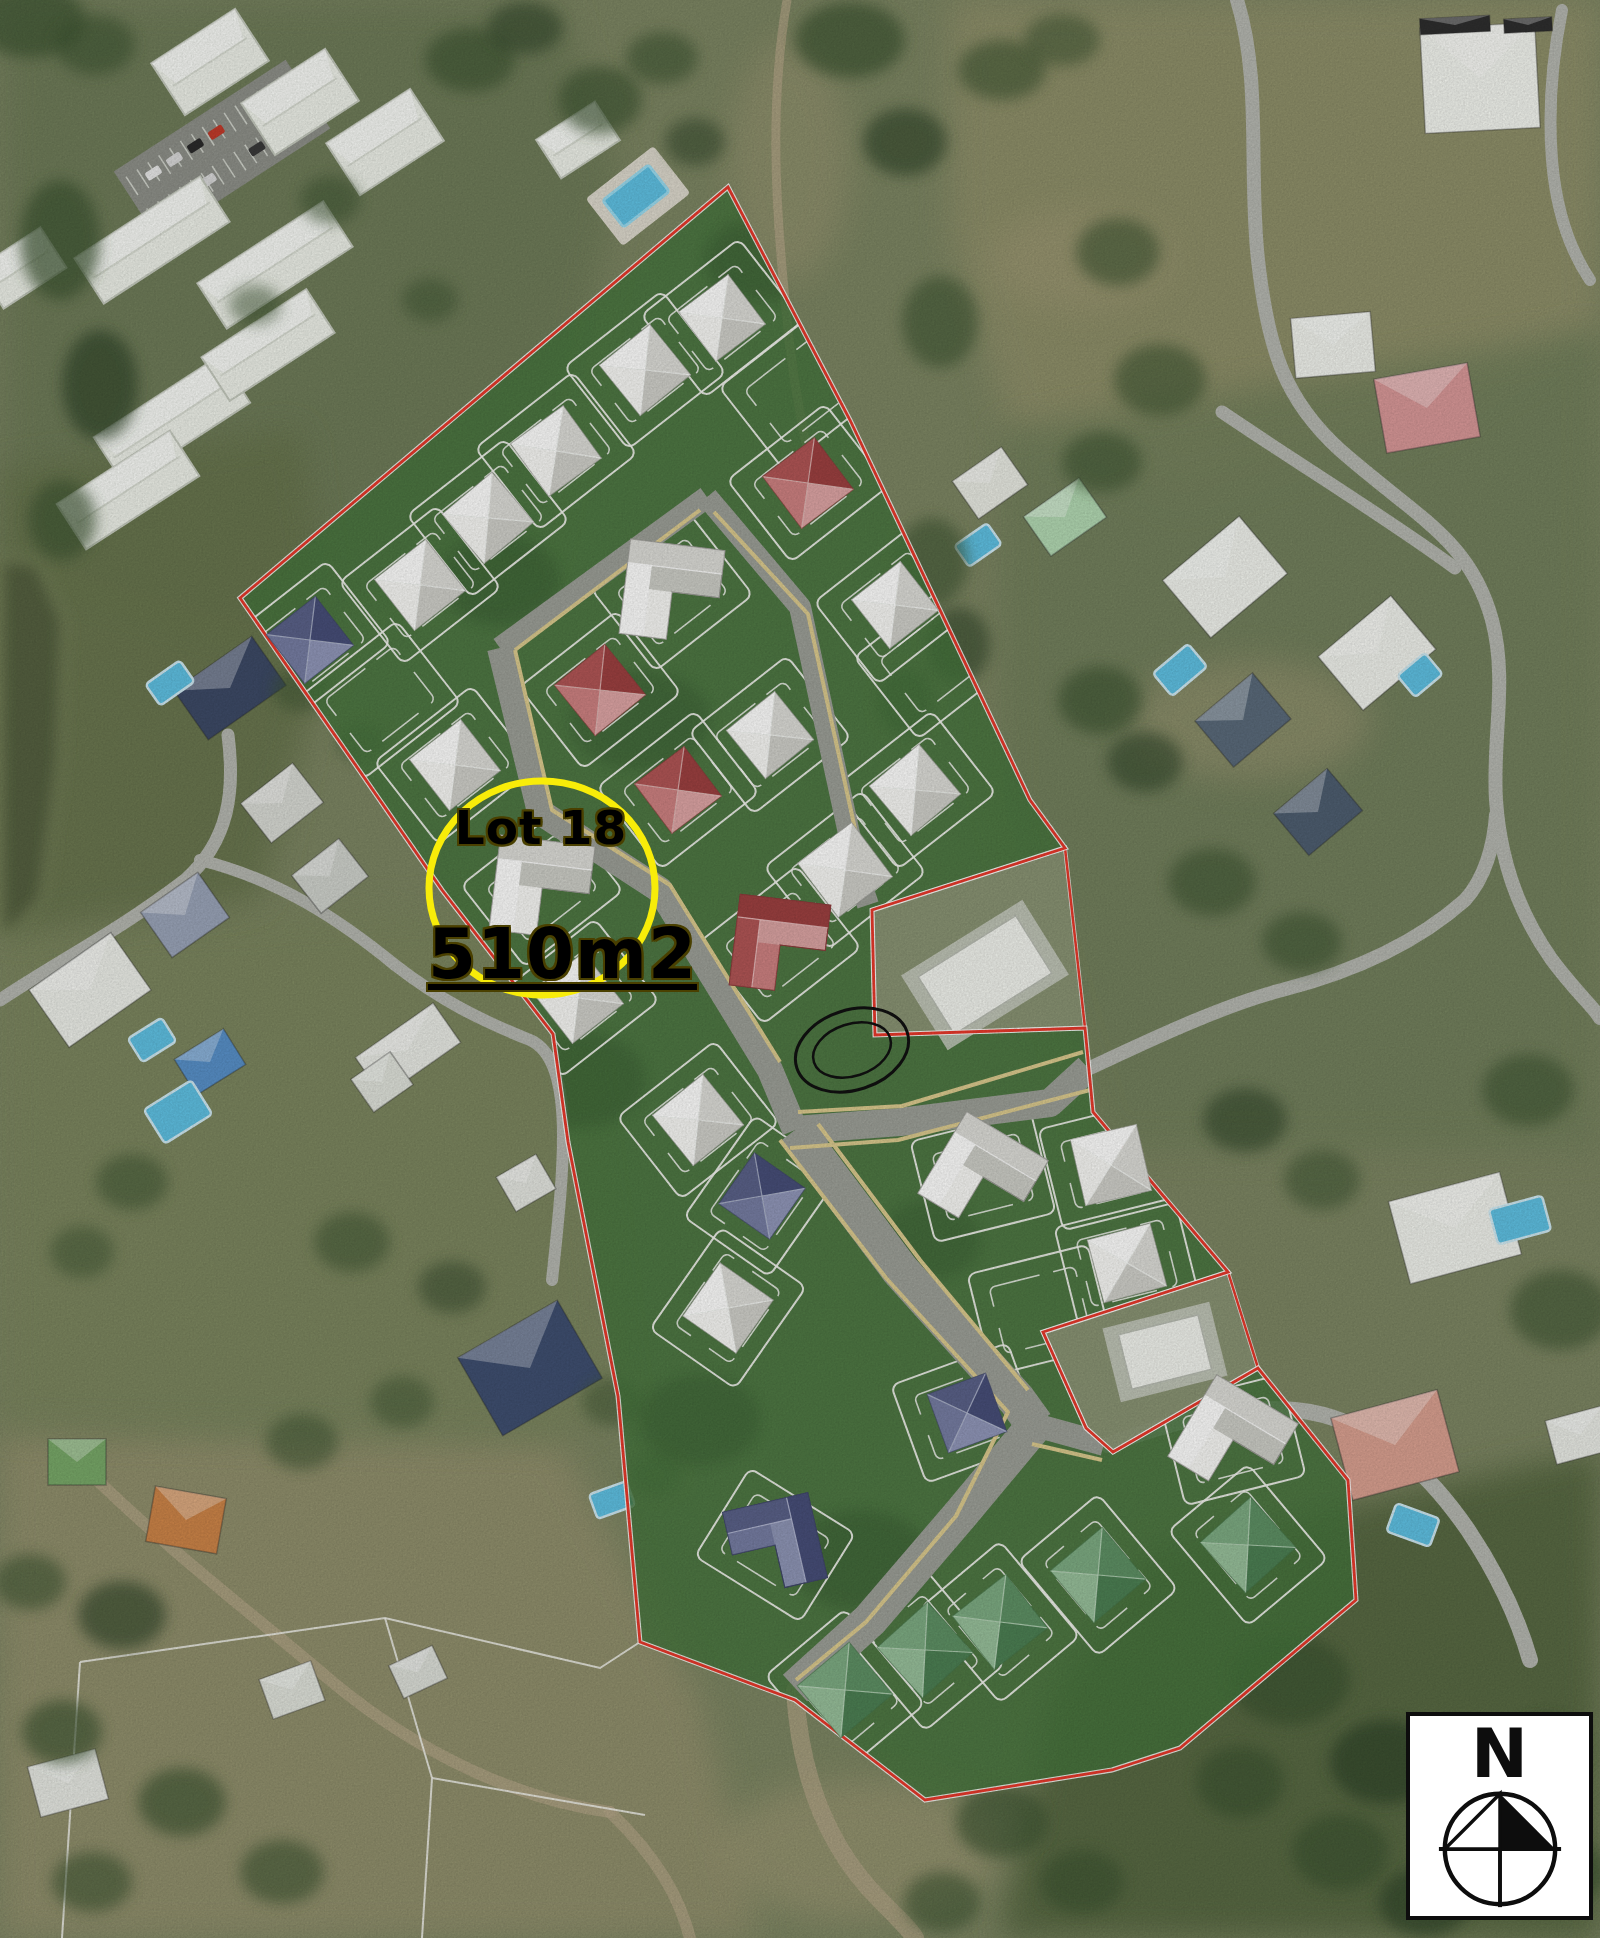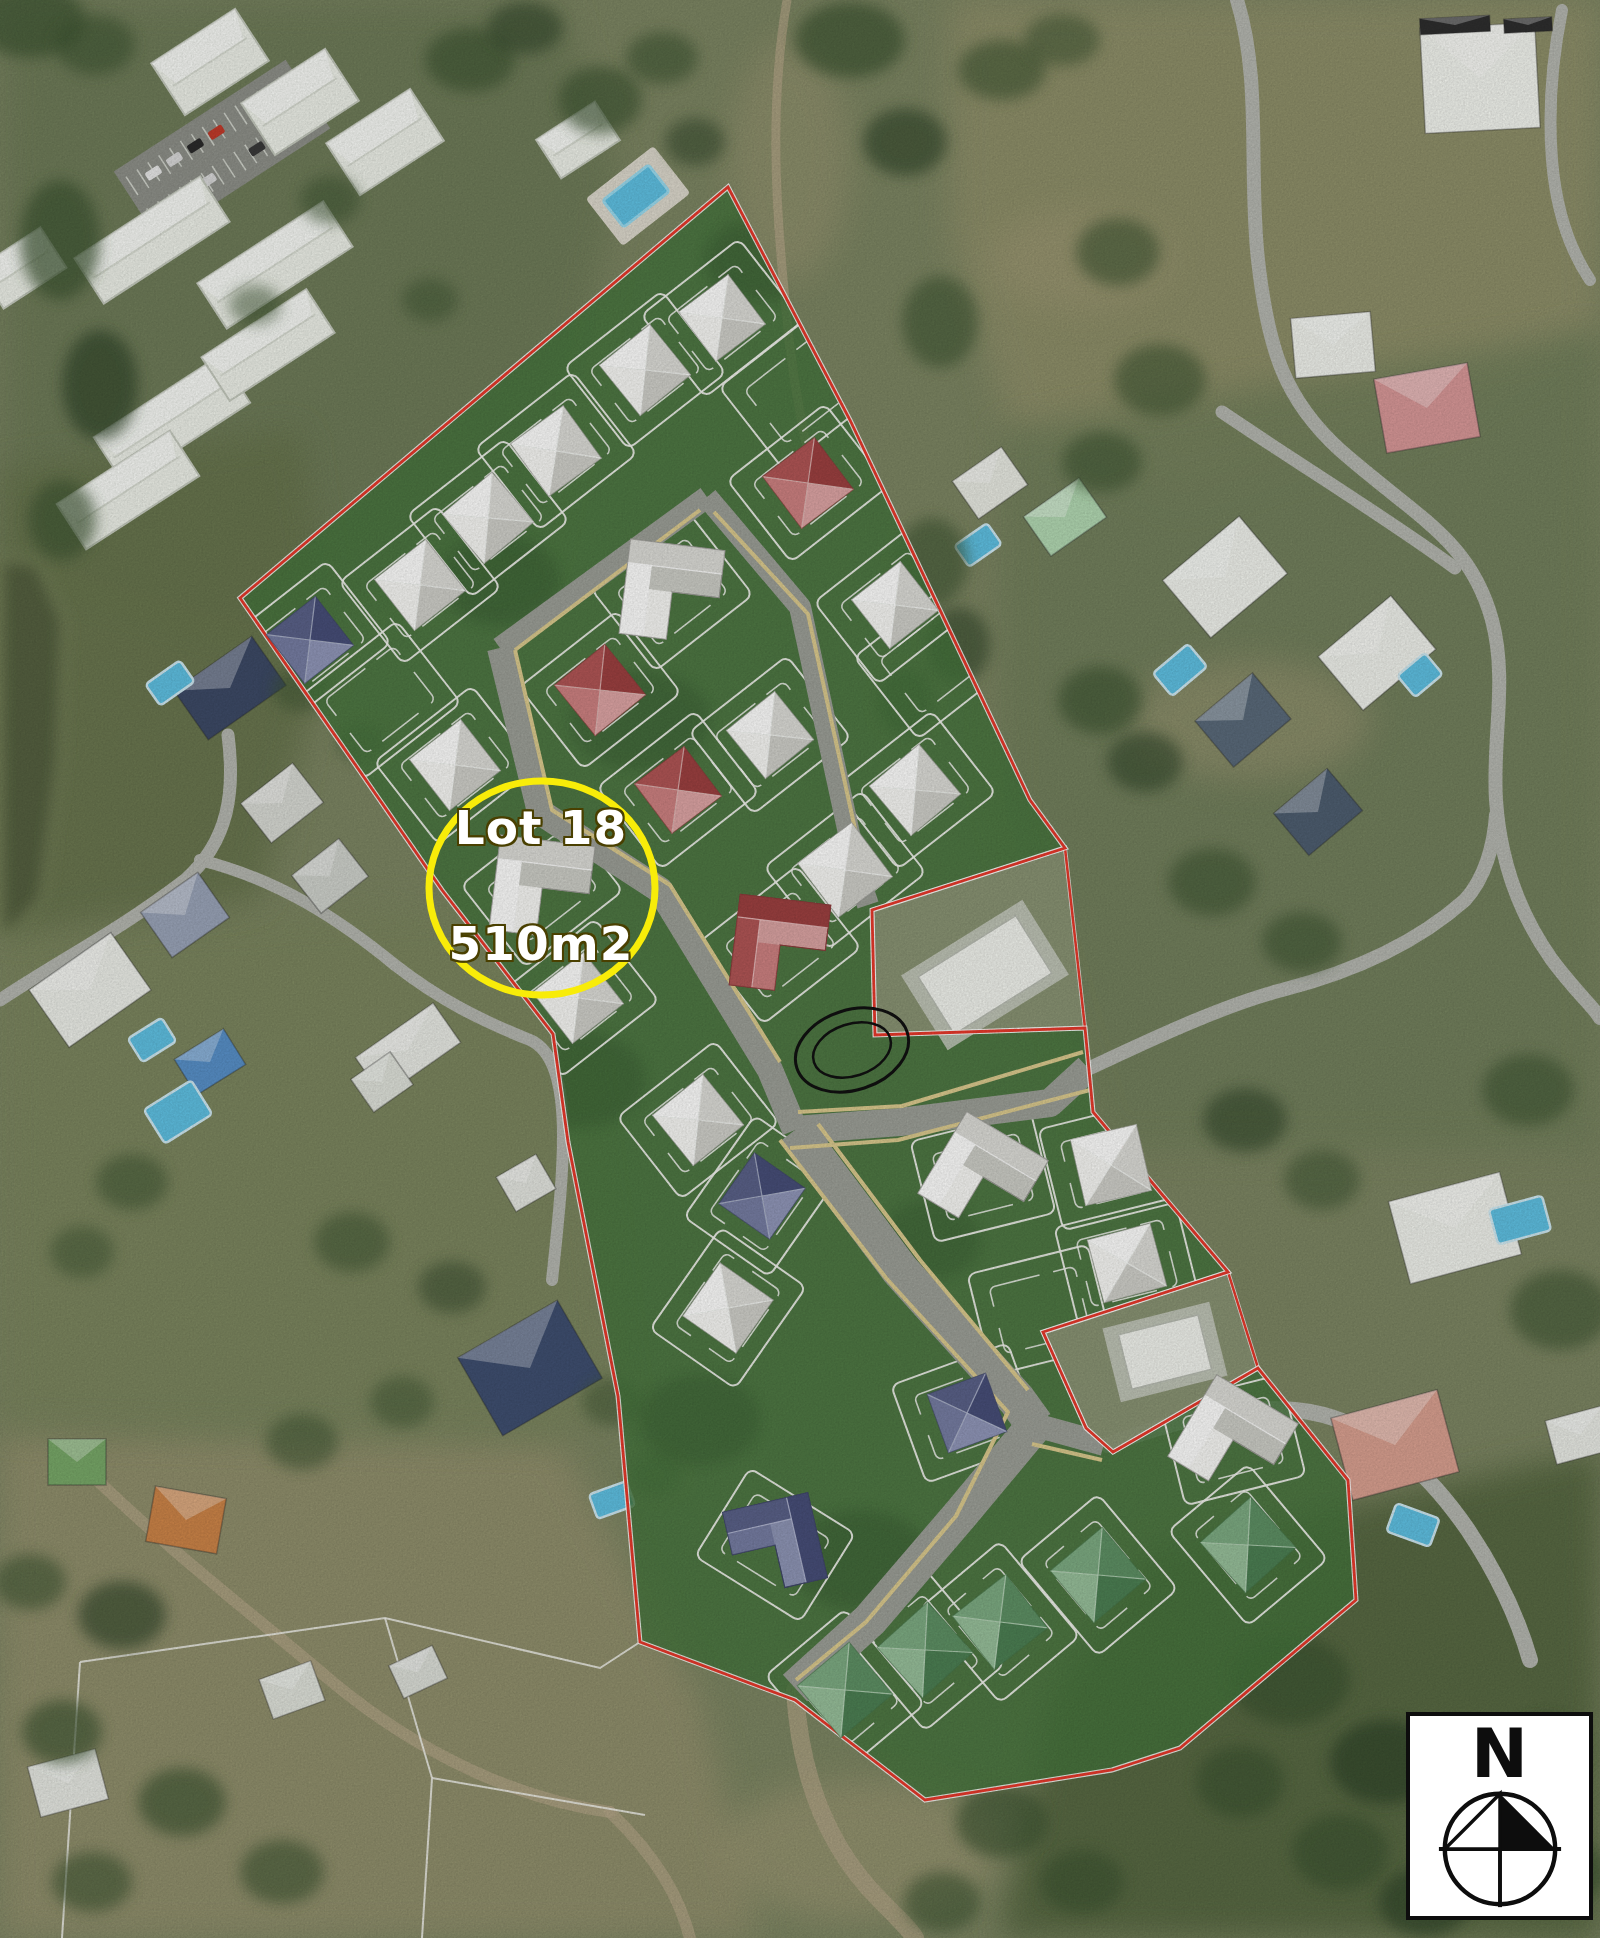--- a/index.html
+++ b/index.html
@@ -1,25 +1,25 @@
 <!DOCTYPE html>
 <html><head>
 <meta charset="utf-8">
 <style>
   html,body{margin:0;padding:0;background:#222;}
   .stage{position:relative;width:1600px;height:1938px;overflow:hidden;
          font-family:"DejaVu Sans","Liberation Sans",sans-serif;background:#7d8663;}
   .stage svg{position:absolute;left:0;top:0;}
-  .annot{position:absolute;text-align:center;font-weight:bold;color:#ffffff;
+  .annot{position:absolute;text-align:center;font-weight:bold;color:#000000;
          text-shadow:-2px 0 #4a4000,2px 0 #4a4000,0 -2px #4a4000,0 2px #4a4000,
                      -2px -2px #4a4000,2px 2px #4a4000,-2px 2px #4a4000,2px -2px #4a4000;
          letter-spacing:1px;line-height:1;}
   .lot-label{left:428px;top:804px;width:226px;font-size:47px;}
-  .area-label{left:428px;top:920px;width:226px;font-size:47px;
-              text-decoration-thickness:6px;text-underline-offset:6px;}
+  .area-label{left:428px;top:920px;width:226px;font-size:69px;
+              text-decoration:underline;text-decoration-thickness:6px;text-underline-offset:6px;}
   .compass{position:absolute;left:1406px;top:1712px;width:179px;height:200px;
            background:#ffffff;border:4px solid #0d0d0d;display:flex;flex-direction:column;align-items:center;}
   .compass .n{font-size:68px;font-weight:bold;color:#0d0d0d;line-height:1;margin-top:4px;}
   .compass svg{position:static;margin-top:-6px;}
 </style>
 </head>
 <body>
 
 <div class="stage">
   <svg id="map" width="1600" height="1938" viewBox="0 0 1600 1938">

